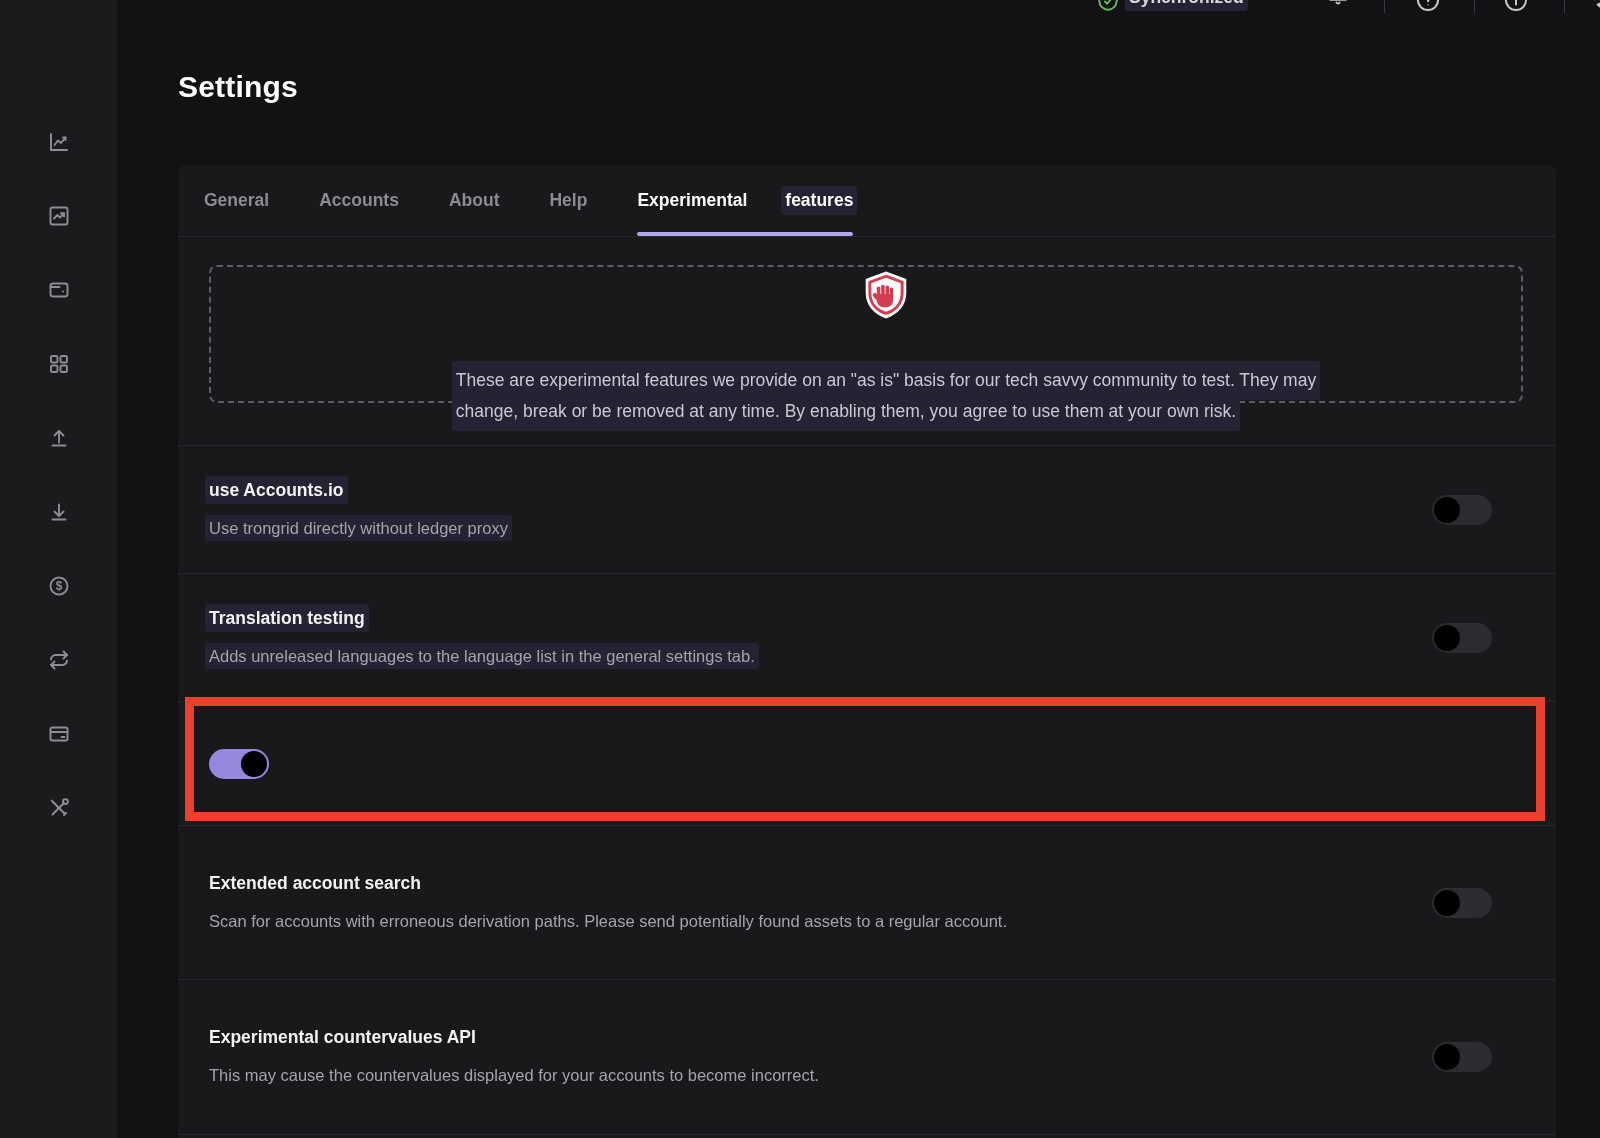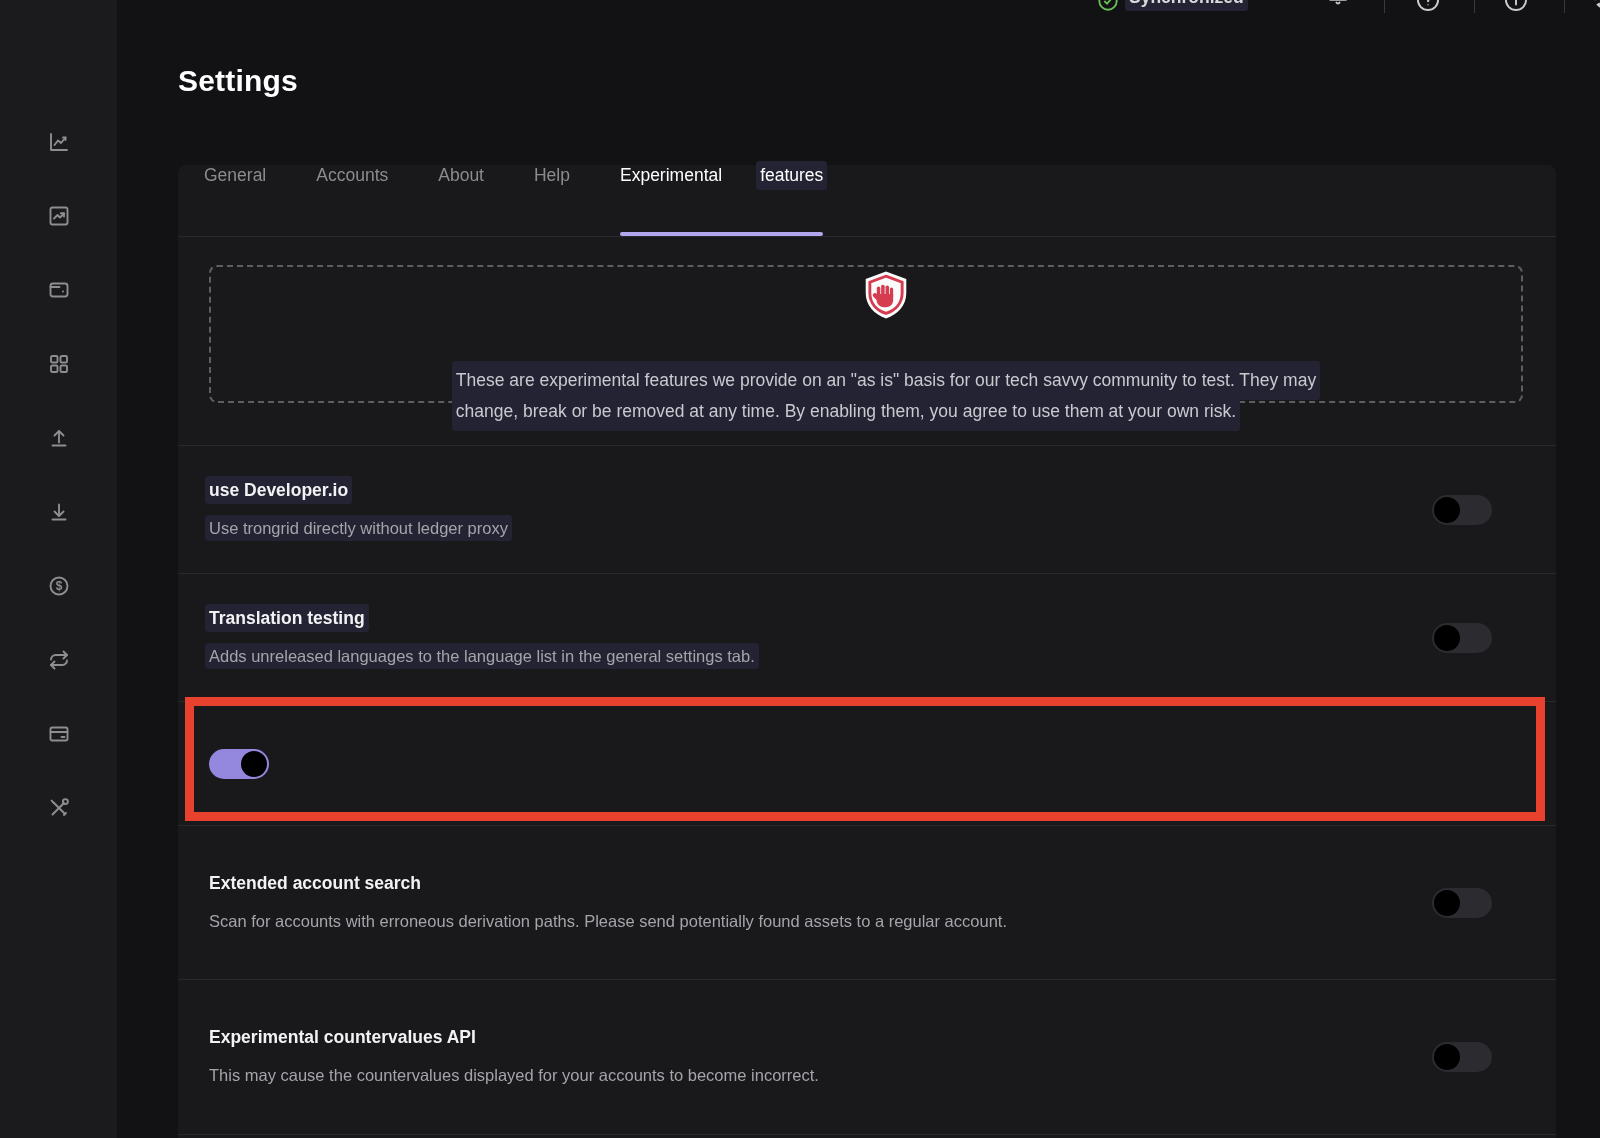--- a/index.html
+++ b/index.html
@@ -40,36 +40,36 @@
   
   .topbar{position:absolute;left:117px;top:0;right:0;height:14px;}
   .topbar .abs{position:absolute;}
   .top-sep{position:absolute;top:0;width:1px;height:13px;background:#39383d;}
   .sync-label{
     position:absolute;font-size:17.5px;font-weight:700;color:#d9d9dc;
     line-height:20px;white-space:nowrap;
   }
   
   .page-title{
-    position:absolute;left:178px;top:64px;
+    position:absolute;left:178px;top:70px;
     font-size:30px;font-weight:700;letter-spacing:.2px;color:#fff;
   }
   
   .panel{
     position:absolute;left:178px;top:165px;width:1378px;height:973px;
     background:var(--panel-bg);
     border-radius:8px 8px 0 0;
   }
   .tabbar{
     height:72px;display:flex;align-items:stretch;gap:50px;
     padding-left:26px;border-bottom:1px solid var(--divider);
   }
   .tab{
-    display:flex;align-items:flex-start;position:relative;
-    font-size:17.5px;font-weight:400;color:var(--txt-gray);
+    display:flex;align-items:center;position:relative;
+    font-size:17.5px;font-weight:700;color:var(--txt-gray);
     cursor:pointer;white-space:nowrap;
   }
   .tab.active{color:#fff;gap:38px;}
   .tab.active::after{
     content:"";position:absolute;left:0;right:0;bottom:0;height:4px;
     background:var(--accent);border-radius:2px;
   }
   
   .warning{
     margin:28px 33px 42px 31px;height:138px;
@@ -264,21 +264,21 @@
     <div class="warning-text">
       <span class="line hl">These are experimental features we provide on an "as is" basis for our tech savvy community to test. They may</span>
       <span class="line hl">change, break or be removed at any time. By enabling them, you agree to use them at your own risk.</span>
     </div>
   </div>
 
   <div class="rows">
 
     <div class="row h128">
       <div class="row-text">
-        <span class="row-title"><span class="hl">use Developer.io</span></span>
+        <span class="row-title"><span class="hl">use Accounts.io</span></span>
         <span class="row-desc"><span class="hl">Use trongrid directly without ledger proxy</span></span>
       </div>
       <div class="toggle">
           <div class="knob"></div>
         </div>
     </div>
 
     <div class="row h128">
       <div class="row-text">
         <span class="row-title"><span class="hl">Translation testing</span></span>

